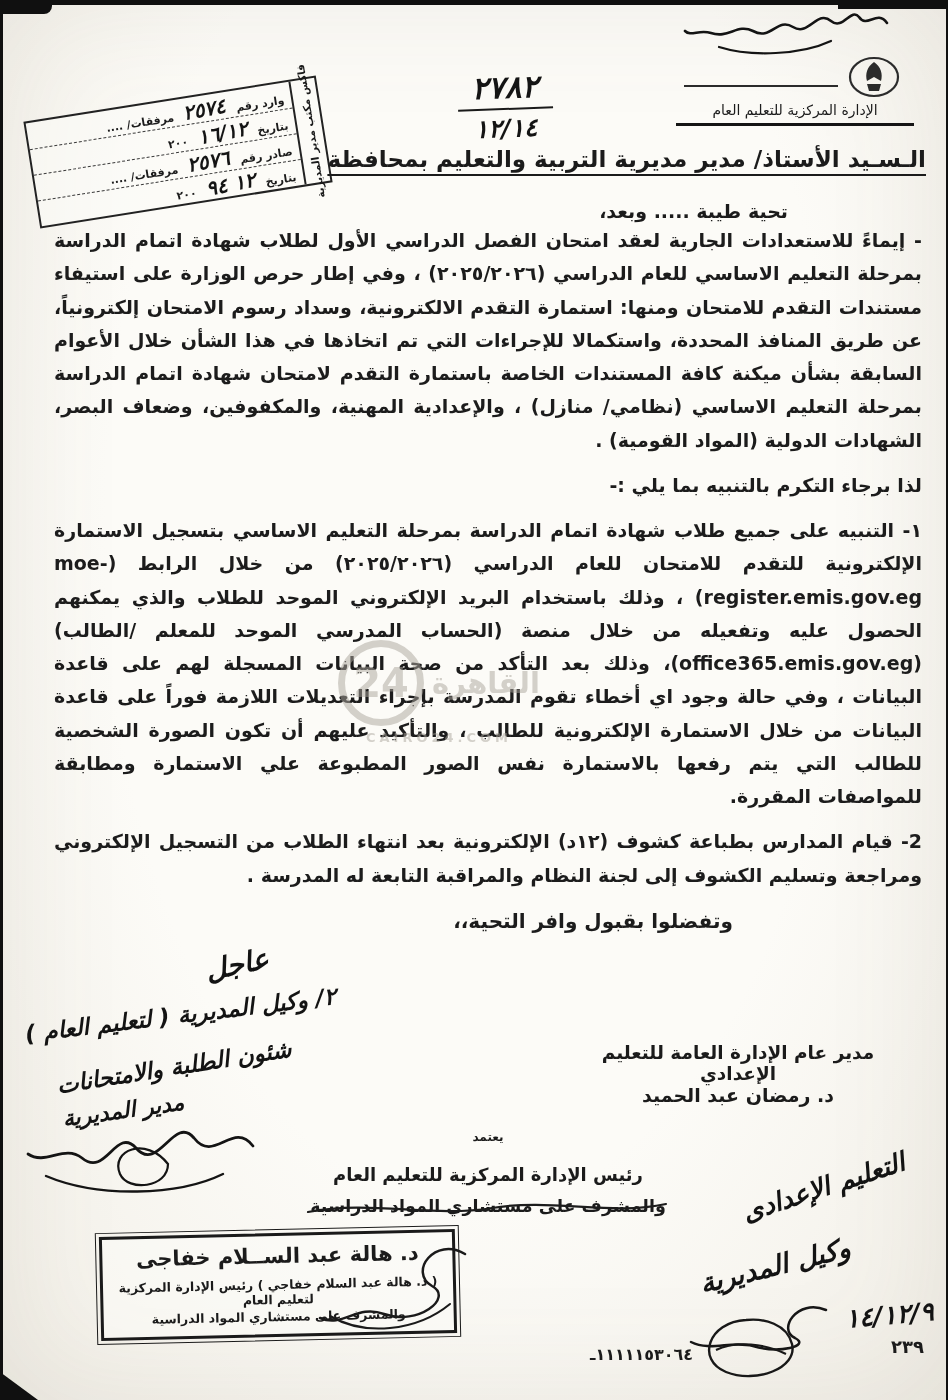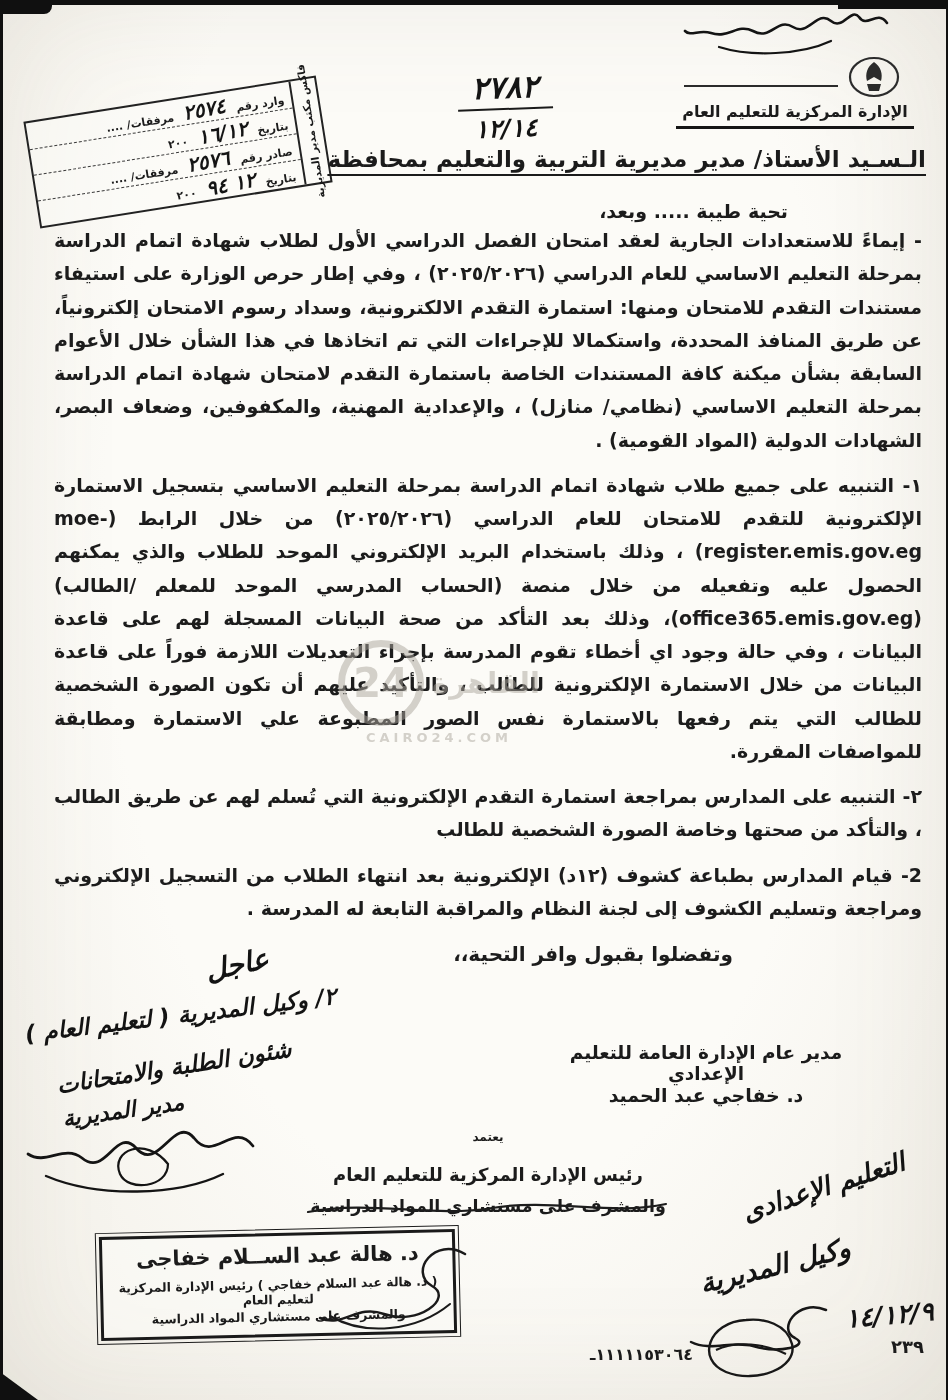--- a/index.html
+++ b/index.html
@@ -19,21 +19,21 @@
   .blob-tl{top:0;left:0;width:52px;height:14px;border-radius:0 0 8px 0;}
   .blob-tr{top:0;right:0;width:110px;height:9px;}
   .corner-bl{position:absolute;bottom:0;left:0;width:0;height:0;border-left:38px solid #101010;border-top:28px solid transparent;}
 
   
   .top-scribble{position:absolute;top:3px;right:52px;}
   .ref-block{position:absolute;top:70px;right:395px;text-align:center;transform:rotate(-2deg);}
   .ref-num{font-size:31px;line-height:1.15;border-bottom:2.5px solid #1a1a1a;padding:0 14px 2px;}
   .ref-date{font-size:25px;padding-top:4px;}
   .logo-block{position:absolute;top:54px;right:34px;width:238px;text-align:center;}
-  .logo-title{font-size:16px;font-weight:bold;border-bottom:3.5px solid #151515;padding:2px 1px 5px;}
+  .logo-title{font-size:14px;font-weight:normal;border-bottom:3.5px solid #151515;padding:2px 1px 5px;}
 
   .fax-stamp{position:absolute;top:98px;left:30px;width:296px;transform:rotate(-9deg);
              border:2.5px solid #222;display:flex;direction:rtl;background:rgba(252,251,247,.55);}
   .fax-side{flex:0 0 26px;border-left:2px solid #222;position:relative;min-height:104px;}
   .fax-side span{position:absolute;top:50%;left:50%;transform:translate(-50%,-50%) rotate(-90deg);
                  font-size:10.5px;font-weight:bold;white-space:nowrap;}
   .fax-rows{flex:1;display:flex;flex-direction:column;}
   .fax-row{display:flex;align-items:flex-end;gap:5px;padding:1px 7px 2px;font-size:11px;font-weight:bold;min-height:26px;}
   .fax-row + .fax-row{border-top:1.5px dashed #3a3a3a;}
   .fax-row .val{font-size:20px;line-height:1;margin:0 5px;transform:rotate(-2deg);}
@@ -51,21 +51,21 @@
   
   .watermark{position:absolute;top:640px;left:315px;width:248px;text-align:center;opacity:.5;
              color:#aba69d;pointer-events:none;z-index:6;}
   .wm-row{display:flex;align-items:center;justify-content:center;gap:8px;}
   .wm-name{font-size:29px;font-weight:bold;}
   .wm-circle{width:86px;height:86px;border:7px solid #aba69d;border-radius:50%;display:flex;
              align-items:center;justify-content:center;font-size:40px;font-weight:bold;direction:ltr;}
   .wm-site{font-size:13px;font-weight:bold;letter-spacing:4px;direction:ltr;margin-top:4px;}
 
   
-  .sig-right{position:absolute;top:1042px;right:72px;width:340px;text-align:center;font-weight:bold;}
+  .sig-right{position:absolute;top:1042px;right:40px;width:340px;text-align:center;font-weight:bold;}
   .sr-title{font-size:18.5px;}
   .sr-hand{display:flex;align-items:center;justify-content:center;gap:6px;height:30px;margin:2px 0;}
   .sr-hand .hand{font-size:21px;}
   .sr-name{font-size:19px;}
 
   .hw{position:absolute;font-style:italic;font-weight:bold;color:#131313;white-space:nowrap;}
   .hw-urgent{top:948px;left:205px;font-size:28px;transform:rotate(-12deg);}
   .hw-l1{top:1002px;left:8px;width:345px;font-size:23px;transform:rotate(-7deg);text-align:center;}
   .hw-l2{top:1054px;left:14px;width:320px;font-size:23px;transform:rotate(-9deg);text-align:center;}
   .hw-l3{top:1098px;left:62px;font-size:22px;transform:rotate(-8deg);}
@@ -155,37 +155,37 @@
         <span>٢٠٠</span>
       </div>
     </div>
   </div>
 
   <div class="letter-title">الـسـيد الأستاذ/ مدير مديرية التربية والتعليم بمحافظة</div>
   <div class="salutation">تحية طيبة ..... وبعد،</div>
 
   <div class="body-text">
     <p>- إيماءً للاستعدادات الجارية لعقد امتحان الفصل الدراسي الأول لطلاب شهادة اتمام الدراسة بمرحلة التعليم الاساسي للعام الدراسي (٢٠٢٥/٢٠٢٦) ، وفي إطار حرص الوزارة على استيفاء مستندات التقدم للامتحان ومنها: استمارة التقدم الالكترونية، وسداد رسوم الامتحان إلكترونياً، عن طريق المنافذ المحددة، واستكمالا للإجراءات التي تم اتخاذها في هذا الشأن خلال الأعوام السابقة بشأن ميكنة كافة المستندات الخاصة باستمارة التقدم لامتحان شهادة اتمام الدراسة بمرحلة التعليم الاساسي (نظامي/ منازل) ، والإعدادية المهنية، والمكفوفين، وضعاف البصر، الشهادات الدولية (المواد القومية) .</p>
+    <p>لذا برجاء التكرم بالتنبيه بما يلي :-</p>
     <p>١- التنبيه على جميع طلاب شهادة اتمام الدراسة بمرحلة التعليم الاساسي بتسجيل الاستمارة الإلكترونية للتقدم للامتحان للعام الدراسي (٢٠٢٥/٢٠٢٦) من خلال الرابط (moe-register.emis.gov.eg) ، وذلك باستخدام البريد الإلكتروني الموحد للطلاب والذي يمكنهم الحصول عليه وتفعيله من خلال منصة (الحساب المدرسي الموحد للمعلم /الطالب) (office365.emis.gov.eg)، وذلك بعد التأكد من صحة البيانات المسجلة لهم على قاعدة البيانات ، وفي حالة وجود اي أخطاء تقوم المدرسة بإجراء التعديلات اللازمة فوراً على قاعدة البيانات من خلال الاستمارة الإلكترونية للطالب ، والتأكيد عليهم أن تكون الصورة الشخصية للطالب التي يتم رفعها بالاستمارة نفس الصور المطبوعة علي الاستمارة ومطابقة للمواصفات المقررة.</p>
-    <p>٢- التنبيه على المدارس بمراجعة استمارة التقدم الإلكترونية التي تُسلم لهم عن طريق الطالب ، والتأكد من صحتها وخاصة الصورة الشخصية للطالب</p>
     <p>2- قيام المدارس بطباعة كشوف (١٢د) الإلكترونية بعد انتهاء الطلاب من التسجيل الإلكتروني ومراجعة وتسليم الكشوف إلى لجنة النظام والمراقبة التابعة له المدرسة .</p>
     <p class="closing">وتفضلوا بقبول وافر التحية،،</p>
   </div>
 
   <div class="watermark">
     <div class="wm-row">
       <span class="wm-name">القاهرة</span>
       <span class="wm-circle">24</span>
     </div>
     <div class="wm-site">CAIRO24.COM</div>
   </div>
 
   <div class="sig-right">
     <div class="sr-title">مدير عام الإدارة العامة للتعليم الإعدادي</div>
-    <div class="sr-name">د. خفاجي عبد الحميد</div>
+    <div class="sr-name">د. رمضان عبد الحميد</div>
   </div>
 
   <div class="hw hw-urgent">عاجل</div>
   <div class="hw hw-l1">٢/ وكيل المديرية ( لتعليم العام )</div>
   <div class="hw hw-l2">شئون الطلبة والامتحانات</div>
   <div class="hw hw-l3">مدير المديرية</div>
   <div class="big-sig">
     <svg width="250" height="90" viewBox="0 0 250 90">
       <path d="M235 34 C215 8 196 52 176 26 C156 2 140 62 118 36 C98 14 88 66 64 46 C46 32 28 54 10 42" fill="none" stroke="#141414" stroke-width="2.8" stroke-linecap="round"></path>
       <path d="M205 62 C160 84 80 86 28 64" fill="none" stroke="#141414" stroke-width="2.4" stroke-linecap="round"></path>

